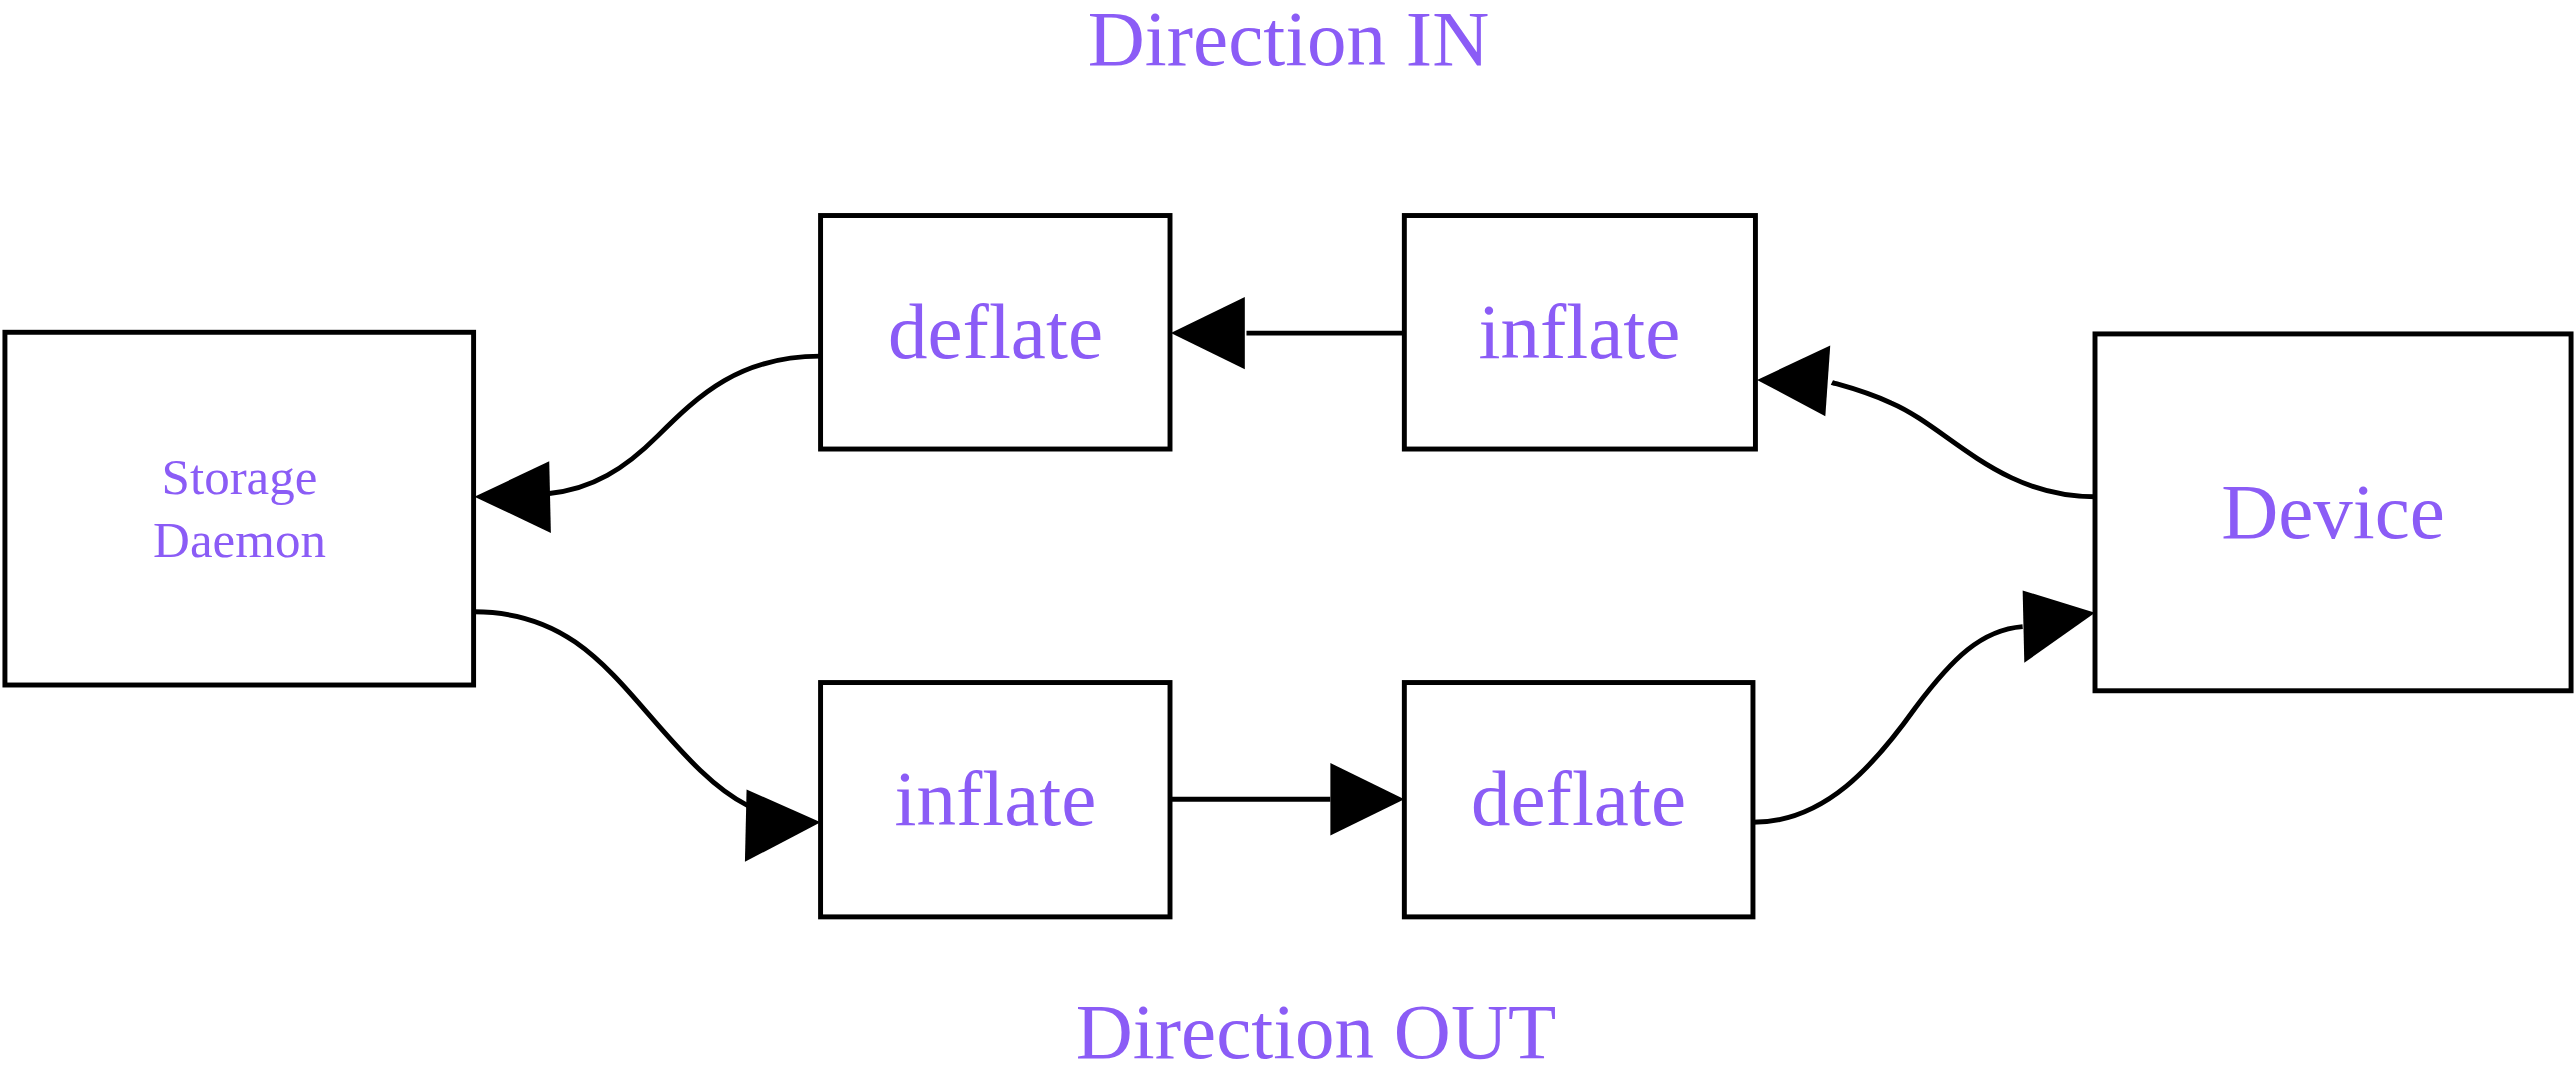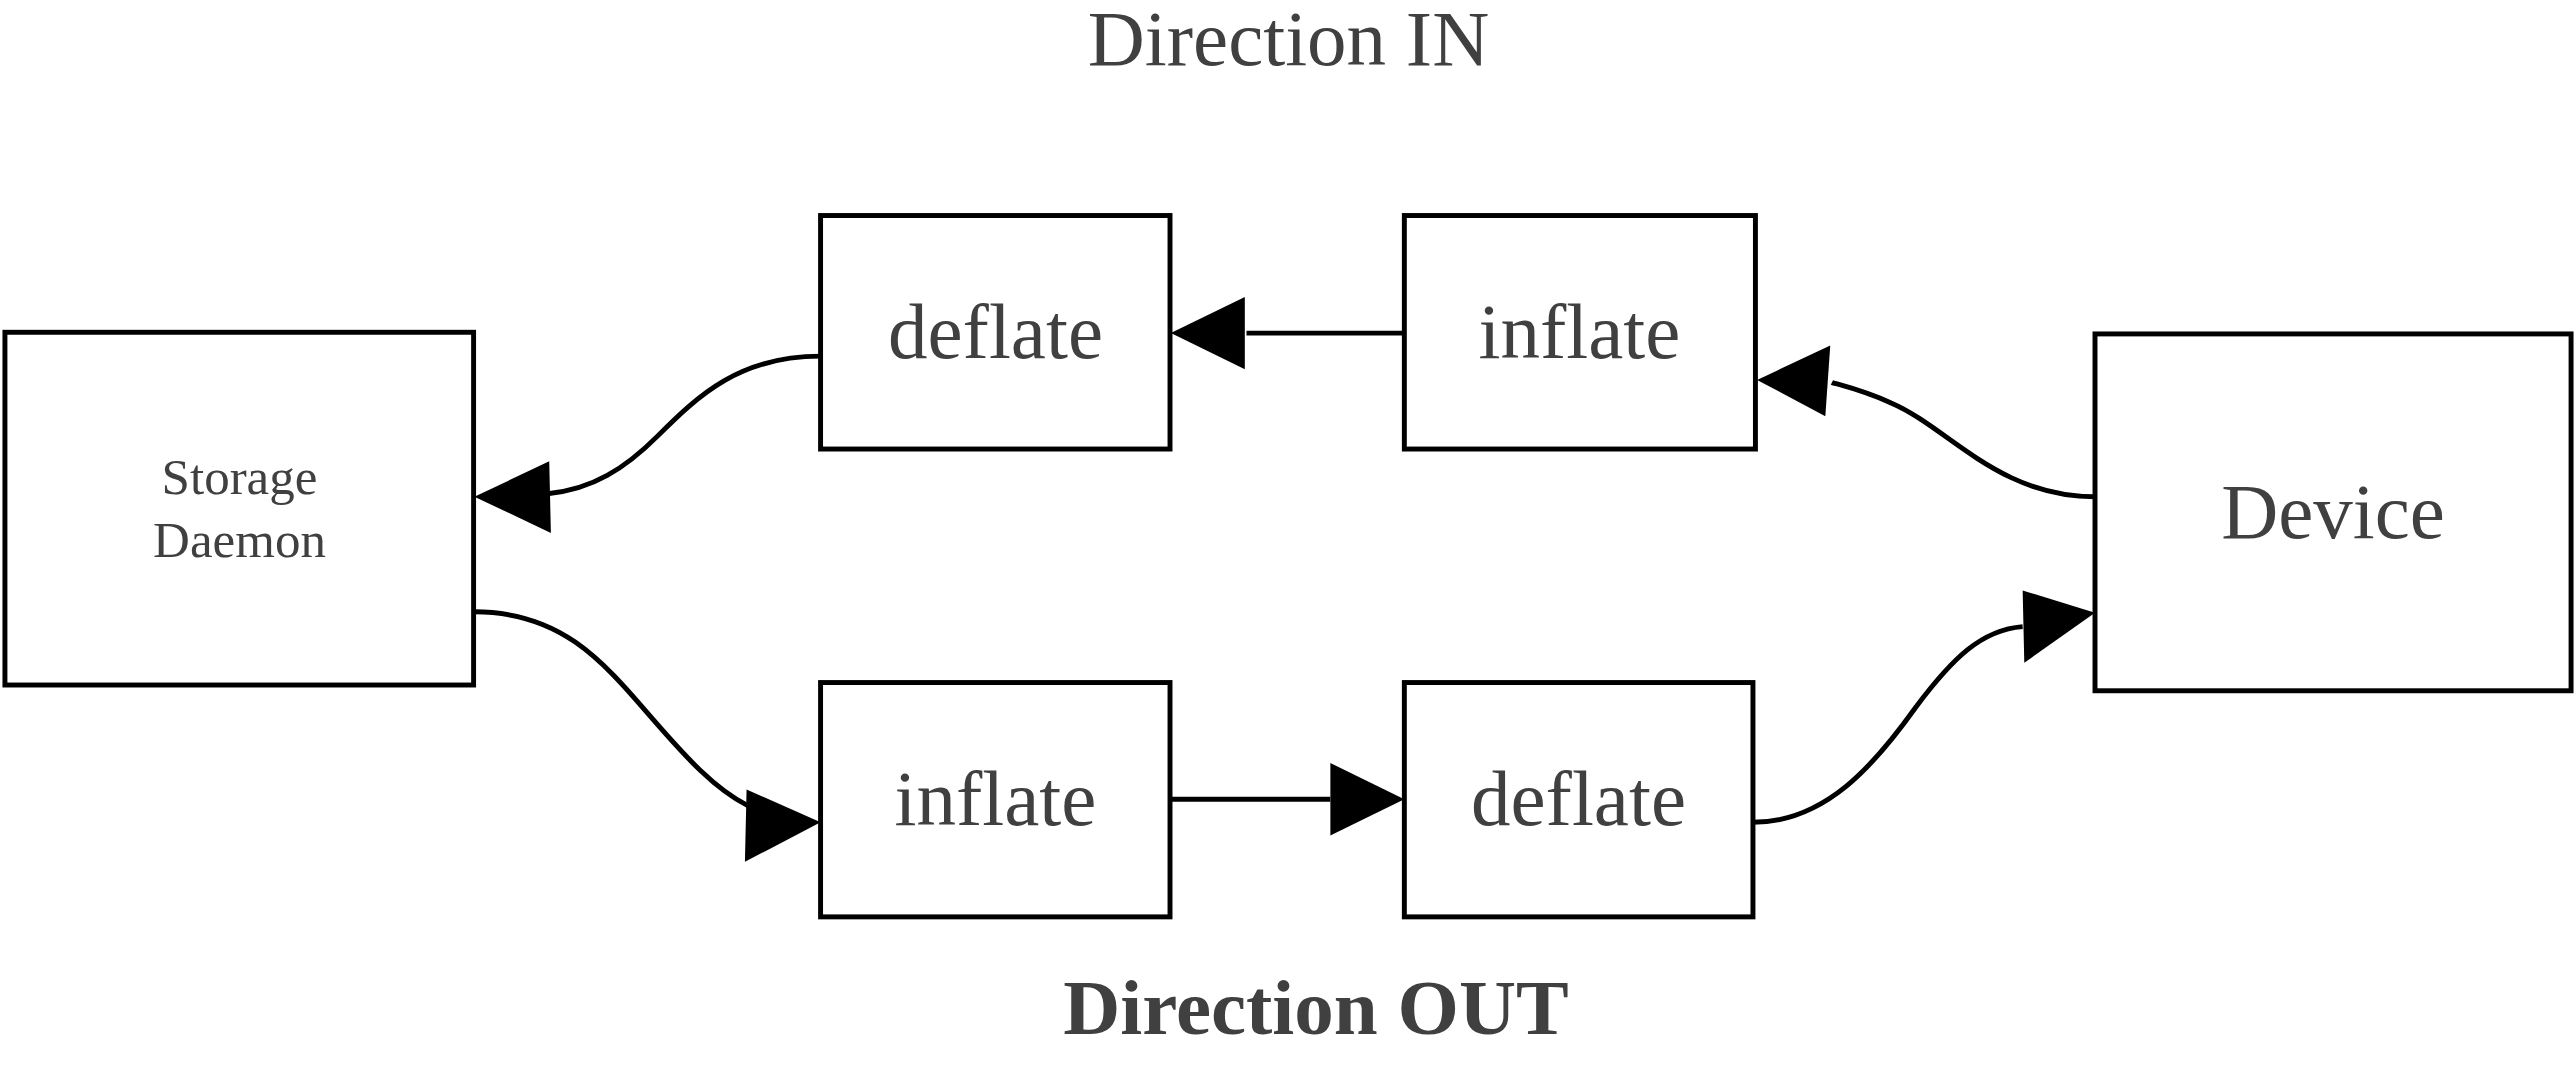--- a/index.html
+++ b/index.html
@@ -42,21 +42,21 @@
     fill: #000000;
     stroke: none;
   }
   .dgm-label {
     position: absolute;
     display: flex;
     align-items: center;
     justify-content: center;
     text-align: center;
     font-family: "Liberation Serif", "DejaVu Serif", serif;
-    color: #404040;
+    color: #8b5cf6;
     line-height: 1.12;
     white-space: pre-line;
     user-select: none;
   }
   .dgm-box-label {
     font-size: 79px;
     text-align: right;
   }
   .dgm-box-label-multiline {
     font-size: 51px;
@@ -120,16 +120,16 @@
   <div class="dgm-label dgm-box-label" style="left:821px; top:215px; width:349px; height:234px;">deflate</div>
 
   <div class="dgm-label dgm-box-label" style="left:1404px; top:215px; width:351px; height:234px;">inflate</div>
 
   <div class="dgm-label dgm-box-label" style="left:2095px; top:334px; width:476px; height:357px;">Device</div>
 
   <div class="dgm-label dgm-box-label" style="left:821px; top:682px; width:349px; height:234px;">inflate</div>
 
   <div class="dgm-label dgm-box-label" style="left:1404px; top:682px; width:349px; height:234px;">deflate</div>
 
-  <div class="dgm-label dgm-caption" style="left:946px; top:967px; width:740px; height:82px;font-weight:bold;">Direction OUT</div>
+  <div class="dgm-label dgm-caption" style="left:946px; top:991px; width:740px; height:82px;">Direction OUT</div>
 
 </div>
 
 
 </body></html>

